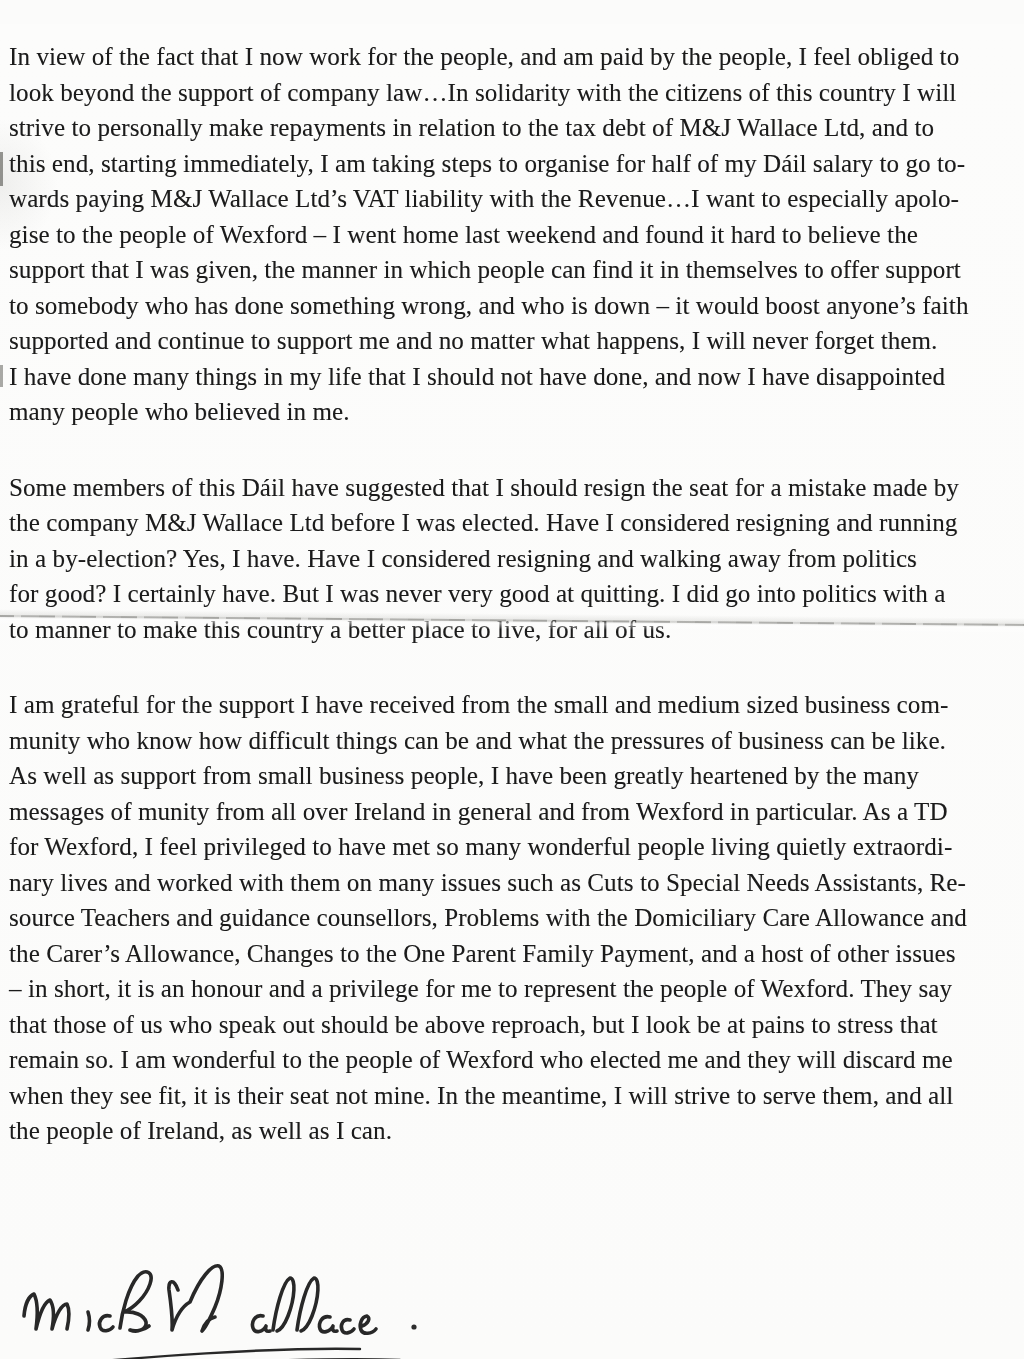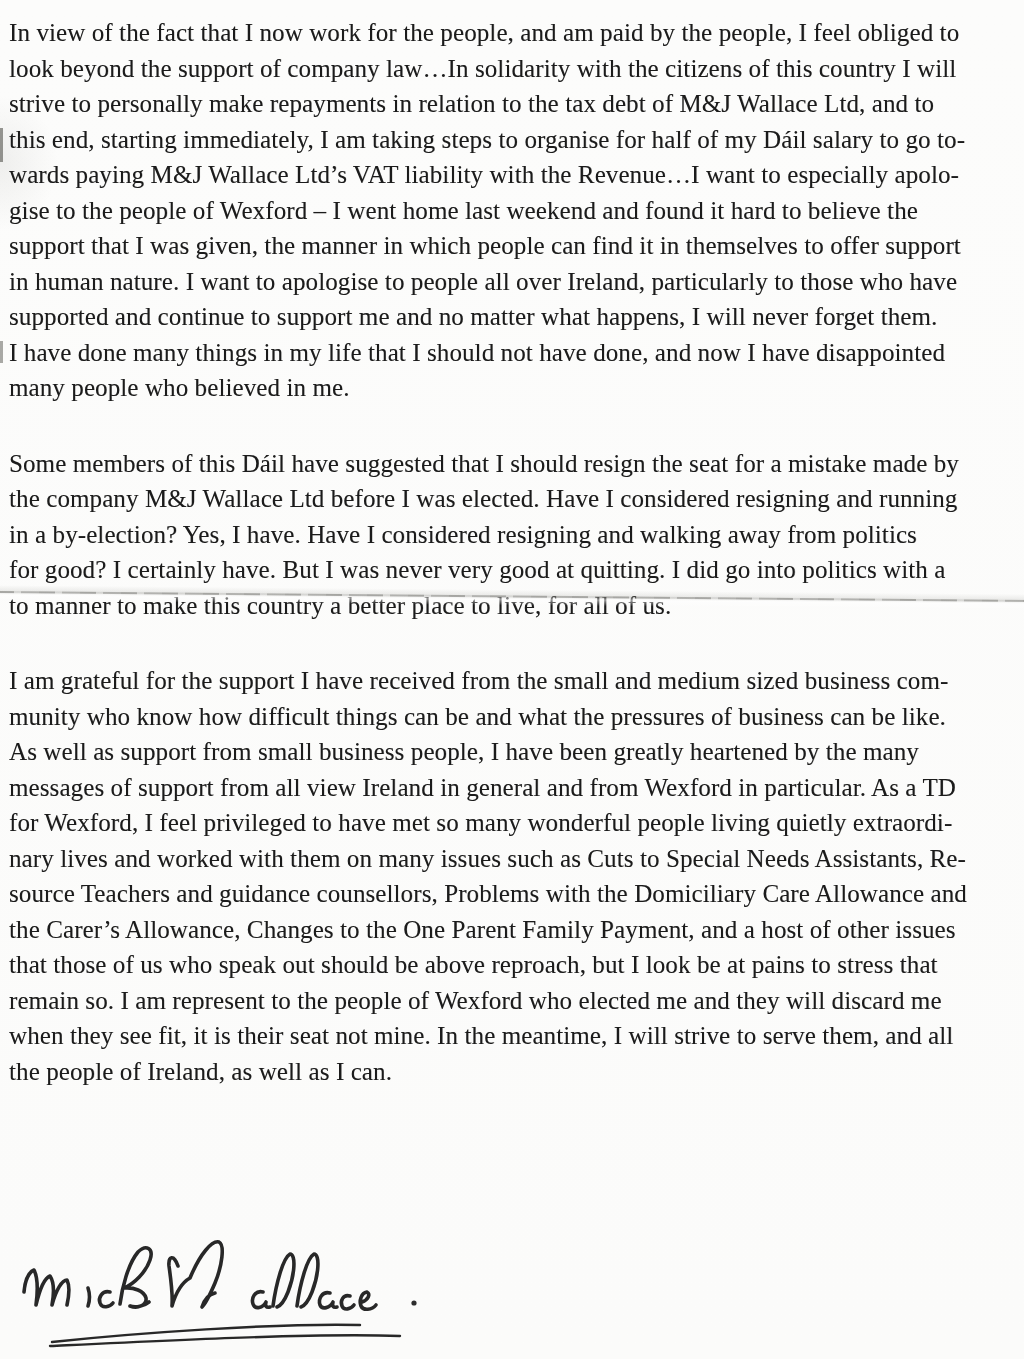--- a/index.html
+++ b/index.html
@@ -9,20 +9,21 @@
     overflow: hidden;
     position: relative;
     font-family: "Liberation Serif", serif;
     color: #1b1b1b;
   }
   .page {
     position: absolute; inset: 0;
     background:
       radial-gradient(ellipse at 0% 12%, rgba(120,120,115,0.10), rgba(0,0,0,0) 4%),
       linear-gradient(180deg, #fcfcfb 0%, #fbfbfa 100%);
+    margin-top: 24px;
   }
   .letter {
     position: absolute; left: 9px; top: 15px; right: 4px;
   }
   .para { margin: 0 0 40px 0; }
   .line {
     white-space: nowrap;
     font-size: 25px;
     line-height: 35.5px;
     letter-spacing: 0.1px;
@@ -56,43 +57,44 @@
 
   <div class="letter">
       <div class="para">
         <div class="line">In view of the fact that I now work for the people, and am paid by the people, I feel obliged to</div>
         <div class="line">look beyond the support of company law…In solidarity with the citizens of this country I will</div>
         <div class="line">strive to personally make repayments in relation to the tax debt of M&amp;J Wallace Ltd, and to</div>
         <div class="line">this end, starting immediately, I am taking steps to organise for half of my Dáil salary to go to-</div>
         <div class="line">wards paying M&amp;J Wallace Ltd’s VAT liability with the Revenue…I want to especially apolo-</div>
         <div class="line">gise to the people of Wexford – I went home last weekend and found it hard to believe the</div>
         <div class="line">support that I was given, the manner in which people can find it in themselves to offer support</div>
-        <div class="line">in human nature. I want to apologise to people all over Ireland, particularly to those who have</div>
+        <div class="line">to somebody who has done something wrong, and who is down – it would boost anyone’s faith</div>
         <div class="line">supported and continue to support me and no matter what happens, I will never forget them.</div>
         <div class="line">I have done many things in my life that I should not have done, and now I have disappointed</div>
         <div class="line">many people who believed in me.</div>
       </div>
       <div class="para">
         <div class="line">Some members of this Dáil have suggested that I should resign the seat for a mistake made by</div>
         <div class="line">the company M&amp;J Wallace Ltd before I was elected. Have I considered resigning and running</div>
         <div class="line">in a by-election? Yes, I have. Have I considered resigning and walking away from politics</div>
         <div class="line">for good? I certainly have. But I was never very good at quitting. I did go into politics with a</div>
         <div class="line">to manner to make this country a better place to live, for all of us.</div>
       </div>
       <div class="para">
         <div class="line">I am grateful for the support I have received from the small and medium sized business com-</div>
         <div class="line">munity who know how difficult things can be and what the pressures of business can be like.</div>
         <div class="line">As well as support from small business people, I have been greatly heartened by the many</div>
-        <div class="line">messages of support from all view Ireland in general and from Wexford in particular. As a TD</div>
+        <div class="line">messages of munity from all over Ireland in general and from Wexford in particular. As a TD</div>
         <div class="line">for Wexford, I feel privileged to have met so many wonderful people living quietly extraordi-</div>
         <div class="line">nary lives and worked with them on many issues such as Cuts to Special Needs Assistants, Re-</div>
         <div class="line">source Teachers and guidance counsellors, Problems with the Domiciliary Care Allowance and</div>
         <div class="line">the Carer’s Allowance, Changes to the One Parent Family Payment, and a host of other issues</div>
+        <div class="line">– in short, it is an honour and a privilege for me to represent the people of Wexford. They say</div>
         <div class="line">that those of us who speak out should be above reproach, but I look be at pains to stress that</div>
-        <div class="line">remain so. I am represent to the people of Wexford who elected me and they will discard me</div>
+        <div class="line">remain so. I am wonderful to the people of Wexford who elected me and they will discard me</div>
         <div class="line">when they see fit, it is their seat not mine. In the meantime, I will strive to serve them, and all</div>
         <div class="line">the people of Ireland, as well as I can.</div>
       </div>
     </div>
 
   <div class="crease">
     <div class="crease-line"></div>
   </div>
   <div class="edge-smudge s1"></div>
   <div class="edge-smudge s2"></div>

